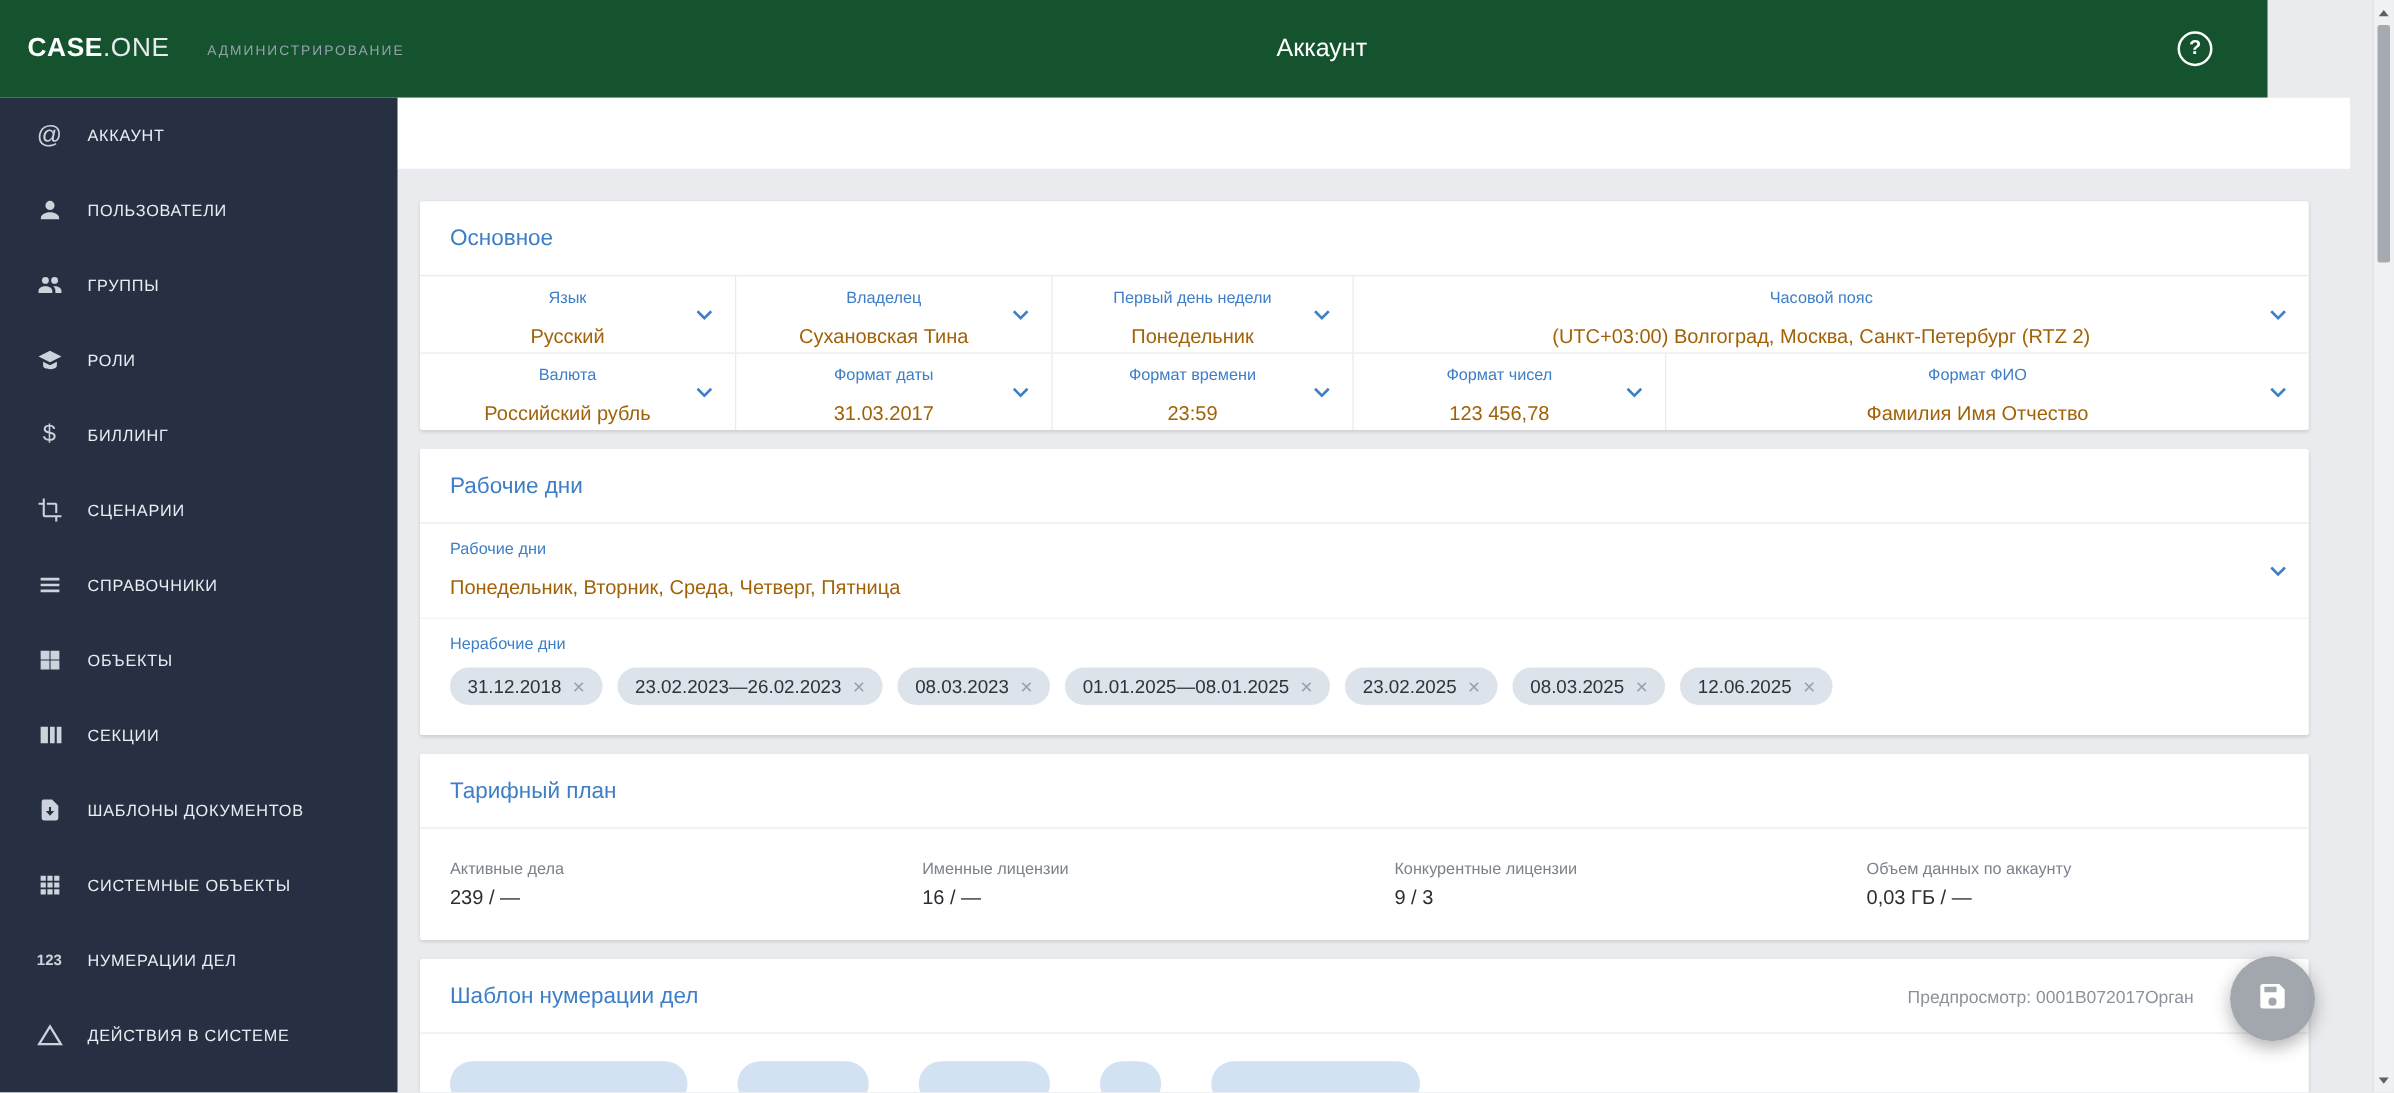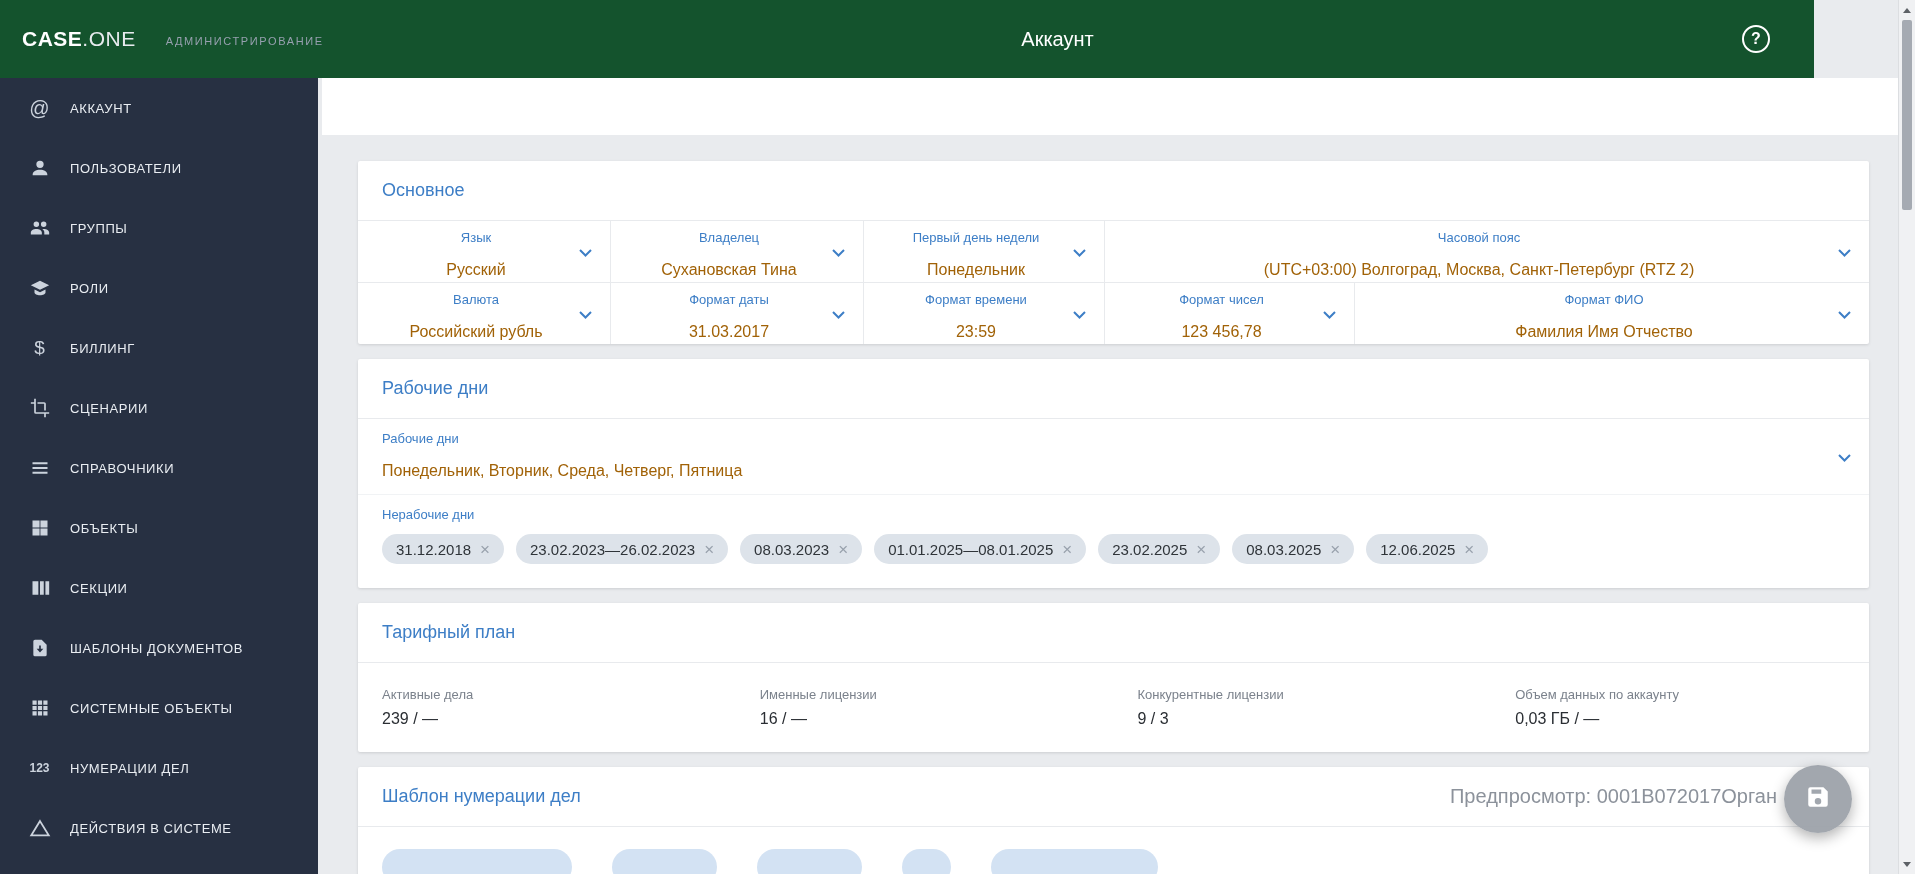--- a/index.html
+++ b/index.html
@@ -18,21 +18,21 @@
   .sidebar { position:absolute; left:0; top:78px; width:318px; bottom:0; background:#273042; z-index:4; }
   .nav-item { height:60px; display:flex; align-items:center; padding-left:26px; cursor:pointer; color:#e9edf2; }
   .nav-icon { width:27px; height:24px; margin-right:17px; display:flex; align-items:center; justify-content:center; color:#ccd3dd; flex:none; }
   .nav-icon svg { fill:#ccd3dd; }
   .icon-at { font-size:20px; }
   .icon-dollar { font-size:19px; }
   .icon-num { font-size:12px; font-weight:700; }
   .nav-label { font-size:13px; letter-spacing:.6px; white-space:nowrap; }
 
   
-  .main { position:absolute; left:322px; top:78px; width:1580px; height:796px; background:#e9ebee; overflow:hidden; }
+  .main { position:absolute; left:300px; top:78px; width:1580px; height:796px; background:#e9ebee; overflow:hidden; }
   .content-strip { height:57px; background:#fff; }
   .cards { padding:26px 33px 0 36px; }
   .card { background:#fff; border-radius:2px; box-shadow:0 1px 3px rgba(0,0,0,.12); margin-bottom:15px; }
   .card-header { height:60px; display:flex; align-items:center; padding:0 24px; font-size:18px; color:#3d7ec6; border-bottom:1px solid #e8eaed; }
 
   .field-row { display:flex;text-align:center; }
   .field-row.first { border-bottom:1px solid #e8eaed; }
   .field-cell { position:relative; height:61px; padding:9px 40px 0 24px; border-right:1px solid #e8eaed; cursor:pointer; flex:none; }
   .field-cell.last { border-right:none; flex:1; }
   .w253 { width:253px; } .w241 { width:241px; } .w250 { width:250px; }
@@ -46,21 +46,21 @@
   .chip { display:inline-flex; align-items:center; height:30px; border-radius:15px; background:#dde3ea; padding:0 14px; margin:12px 12px 0 0; font-size:15px; color:#2f3439; white-space:nowrap; }
   .chip-close { margin-left:9px; color:#98a1ac; font-size:17px; line-height:1; cursor:pointer; }
 
   .stats { display:flex; padding:24px 0 24px;justify-content:flex-end; }
   .stat { flex:1; padding:0 24px; }
   .stat-label { font-size:13px; color:#7b828c; white-space:nowrap; }
   .stat-value { font-size:16px; color:#2a2e33; margin-top:8px; white-space:nowrap; }
 
   .numbering-header { height:60px; display:flex; align-items:center; justify-content:space-between; padding:0 92px 0 24px; border-bottom:1px solid #e8eaed; }
   .numbering-title { font-size:18px; color:#3d7ec6; }
-  .preview-text { font-size:20px; color:#8c929b; white-space:nowrap; }
+  .preview-text { font-size:14px; color:#8c929b; white-space:nowrap; }
   .tchips { display:flex; gap:40px; padding:22px 24px 40px; }
   .tchip { height:36px; border-radius:18px; background:#d3e2f3; cursor:pointer; flex:none; }
 
   
   .fab { position:absolute; right:63px; top:765px; width:68px; height:68px; border-radius:50%; background:rgba(154,160,167,.92); display:flex; align-items:center; justify-content:center; box-shadow:0 5px 14px rgba(0,0,0,.3); cursor:pointer; z-index:10; }
 
   
   .scrollbar { position:absolute; right:0; top:0; width:17px; height:874px; background:#f0f1f3; border-left:1px solid #dcdee1; z-index:20; }
   .sb-arrow { position:absolute; left:0; width:16px; height:16px; display:flex; align-items:center; justify-content:center; cursor:pointer; }
   .sb-arrow.up { top:2px; }

